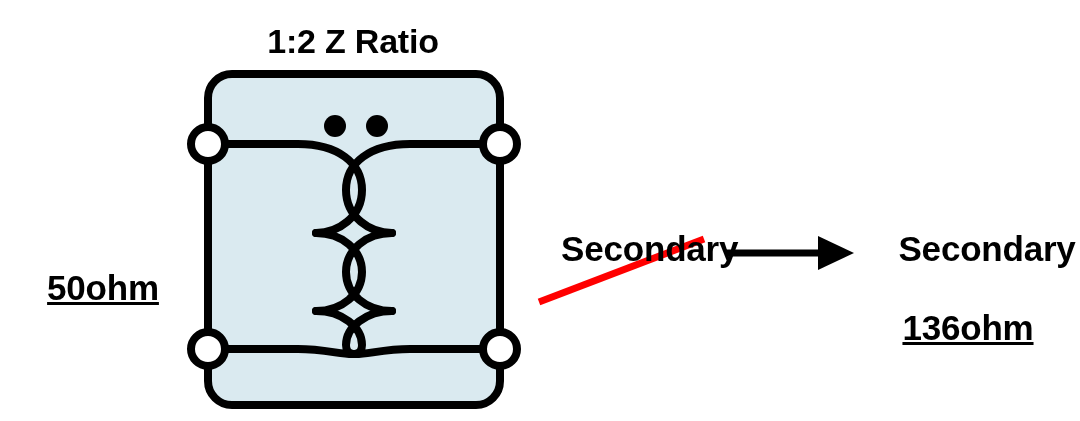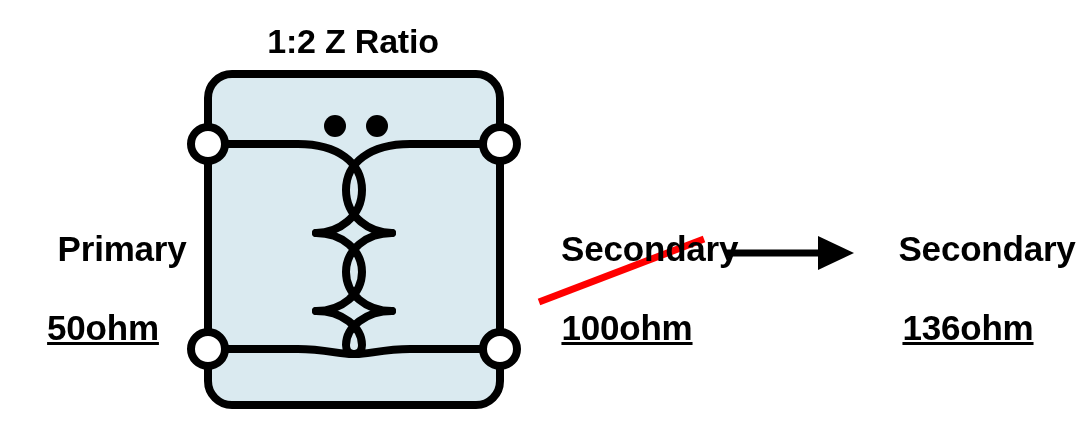--- a/index.html
+++ b/index.html
@@ -108,27 +108,25 @@
 
     <g>
       <line x1="718" y1="253" x2="816" y2="253" stroke="#000000" stroke-width="7" stroke-linecap="butt"></line>
       <polygon points="810,236 846,253 810,270" fill="#000000"></polygon>
     </g>
   </svg>
 
   <div class="lbl center" id="title-z-ratio">1:2 Z Ratio</div>
 
   <div class="lbl" id="label-primary">
-    <span class="line1">Primary</span>
     <span class="line2">50ohm</span>
   </div>
 
   <div class="lbl" id="label-secondary-old">
     <span class="line1">Secondary</span>
-    <span class="line2">100ohm</span>
   </div>
 
   <div class="lbl" id="label-secondary-new">
     <span class="line1">Secondary</span>
     <span class="line2">136ohm</span>
   </div>
 
 </div>
 
 </body></html>

